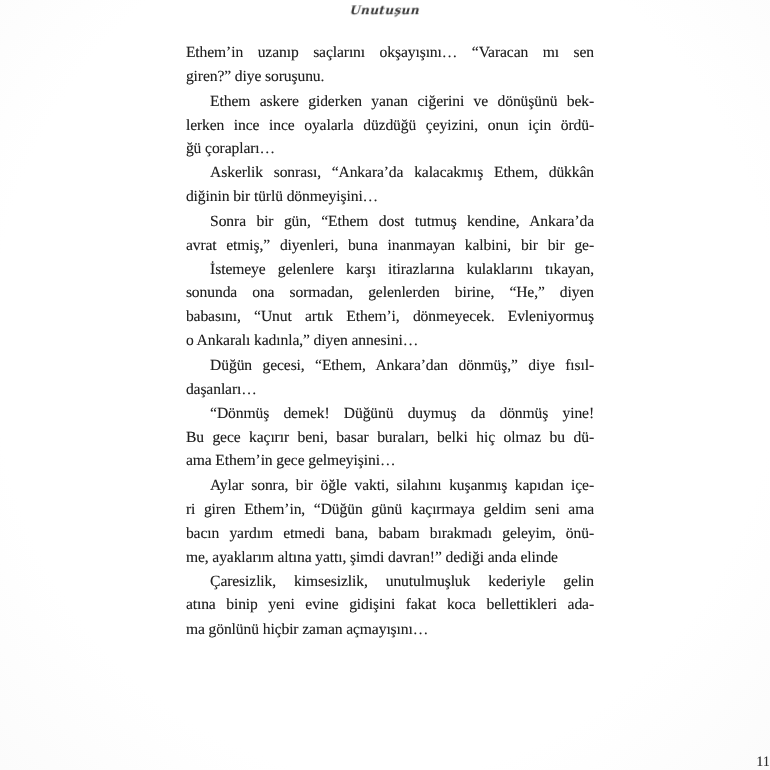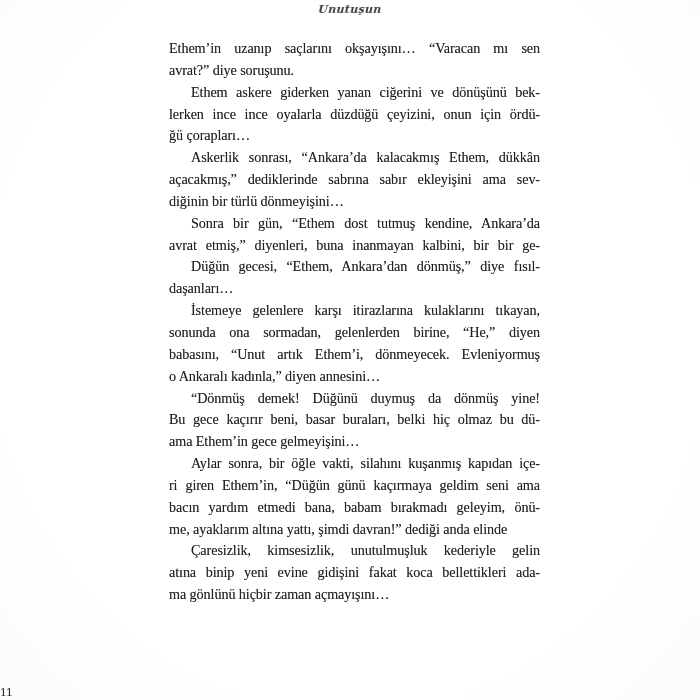--- a/index.html
+++ b/index.html
@@ -50,60 +50,59 @@
     text-align-last: left;
   }
   .line.indent {
     text-indent: 22px;
   }
   .page-number {
     position: absolute;
     top: 684px;
     left: 0;
     width: 100%;
-    text-align: left;
+    text-align: right;
     font-size: 13px;
     color: #2e2e2e;
     text-shadow: 0 0 0.5px rgba(45,45,45,0.4);
   }
 </style>
 </head>
 <body>
 
 <div class="book-page">
   <div class="running-head">Unutuşun</div>
 
   <div class="text-block">
       <div class="paragraph">
         <div class="line">Ethem’in uzanıp saçlarını okşayışını… “Varacan mı sen</div>
-        <div class="line last">avrat?” diye soruşunu.</div>
+        <div class="line last">giren?” diye soruşunu.</div>
       </div>
       <div class="paragraph">
         <div class="line indent">Ethem askere giderken yanan ciğerini ve dönüşünü bek-</div>
         <div class="line">lerken ince ince oyalarla düzdüğü çeyizini, onun için ördü-</div>
         <div class="line last">ğü çorapları…</div>
       </div>
       <div class="paragraph">
         <div class="line indent">Askerlik sonrası, “Ankara’da kalacakmış Ethem, dükkân</div>
-        <div class="line">açacakmış,” dediklerinde sabrına sabır ekleyişini ama sev-</div>
         <div class="line last">diğinin bir türlü dönmeyişini…</div>
       </div>
       <div class="paragraph">
         <div class="line indent">Sonra bir gün, “Ethem dost tutmuş kendine, Ankara’da</div>
         <div class="line">avrat etmiş,” diyenleri, buna inanmayan kalbini, bir bir ge-</div>
       </div>
       <div class="paragraph">
-        <div class="line indent">Düğün gecesi, “Ethem, Ankara’dan dönmüş,” diye fısıl-</div>
-        <div class="line last">daşanları…</div>
-      </div>
-      <div class="paragraph">
         <div class="line indent">İstemeye gelenlere karşı itirazlarına kulaklarını tıkayan,</div>
         <div class="line">sonunda ona sormadan, gelenlerden birine, “He,” diyen</div>
         <div class="line">babasını, “Unut artık Ethem’i, dönmeyecek. Evleniyormuş</div>
         <div class="line last">o Ankaralı kadınla,” diyen annesini…</div>
+      </div>
+      <div class="paragraph">
+        <div class="line indent">Düğün gecesi, “Ethem, Ankara’dan dönmüş,” diye fısıl-</div>
+        <div class="line last">daşanları…</div>
       </div>
       <div class="paragraph">
         <div class="line indent">“Dönmüş demek! Düğünü duymuş da dönmüş yine!</div>
         <div class="line">Bu gece kaçırır beni, basar buraları, belki hiç olmaz bu dü-</div>
         <div class="line last">ama Ethem’in gece gelmeyişini…</div>
       </div>
       <div class="paragraph">
         <div class="line indent">Aylar sonra, bir öğle vakti, silahını kuşanmış kapıdan içe-</div>
         <div class="line">ri giren Ethem’in, “Düğün günü kaçırmaya geldim seni ama</div>
         <div class="line">bacın yardım etmedi bana, babam bırakmadı geleyim, önü-</div>

